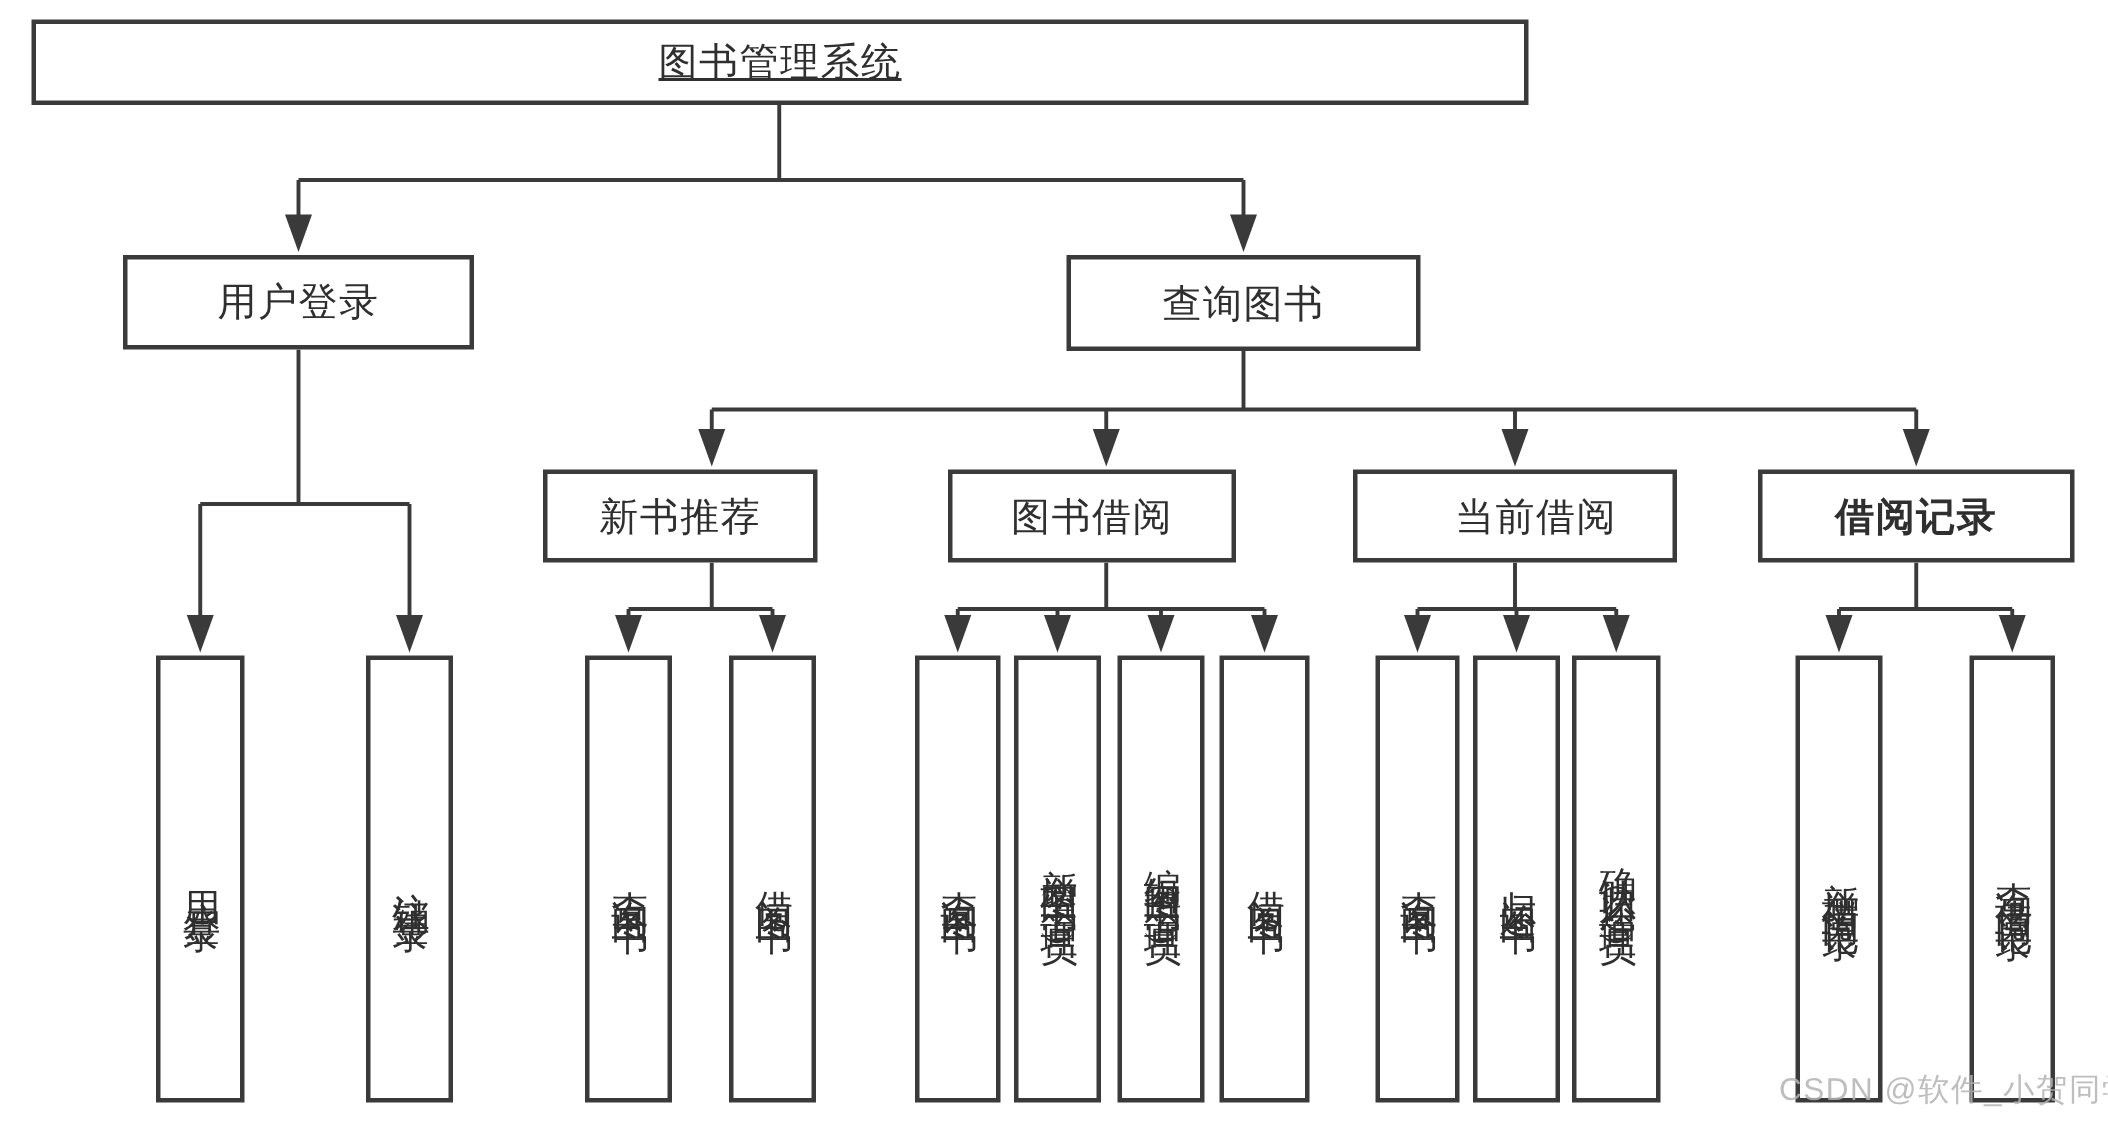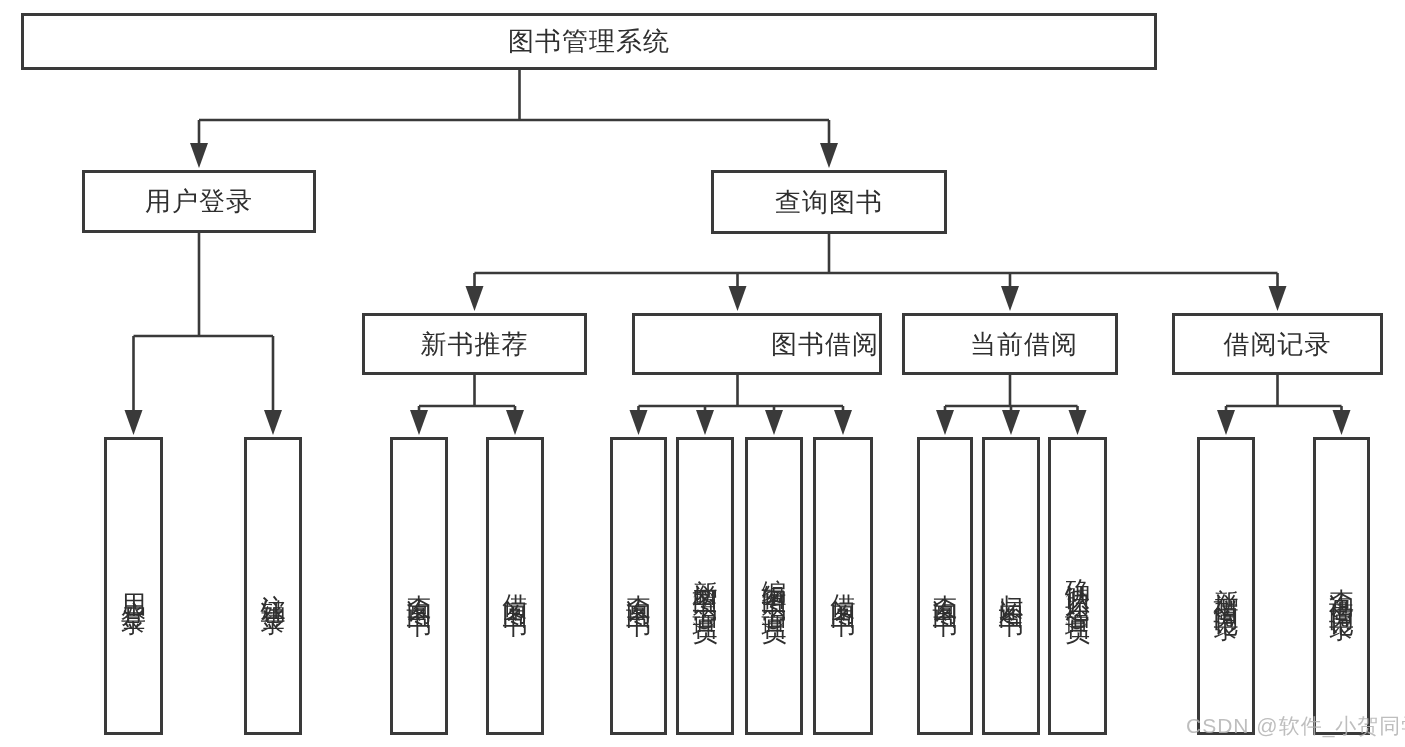--- a/index.html
+++ b/index.html
@@ -88,41 +88,41 @@
     <use href="#ah" x="774" y="435"></use>
     <use href="#ah" x="843" y="435"></use>
     <use href="#ah" x="945" y="435"></use>
     <use href="#ah" x="1011" y="435"></use>
     <use href="#ah" x="1077.5" y="435"></use>
     <use href="#ah" x="1226" y="435"></use>
     <use href="#ah" x="1341.5" y="435"></use>
   </g>
 </svg>
 
-<div class="node h" style="left:21px; top:13px; width:1136px; height:57px;">
+<div class="node h" style="left:21px; top:13px; width:998px; height:57px;text-decoration:underline;">
   <span class="lbl">图书管理系统</span>
 </div>
 
 <div class="node h" style="left:82px; top:170px; width:234px; height:63px;">
   <span class="lbl">用户登录</span>
 </div>
 <div class="node h" style="left:711px; top:170px; width:236px; height:64px;">
   <span class="lbl">查询图书</span>
 </div>
 
-<div class="node h" style="left:362px; top:313px; width:225px; height:62px;">
+<div class="node h" style="left:362px; top:313px; width:183px; height:62px;">
   <span class="lbl">新书推荐</span>
 </div>
-<div class="node h" style="left:632px; top:313px; width:250px; height:62px;justify-content:flex-end;">
+<div class="node h" style="left:632px; top:313px; width:192px; height:62px;">
   <span class="lbl">图书借阅</span>
 </div>
 <div class="node h" style="left:902px; top:313px; width:216px; height:62px;padding-left:28px;">
   <span class="lbl">当前借阅</span>
 </div>
-<div class="node h" style="left:1172px; top:313px; width:211px; height:62px;">
+<div class="node h" style="left:1172px; top:313px; width:211px; height:62px;font-weight:bold;">
   <span class="lbl">借阅记录</span>
 </div>
 
 <div class="node v" style="left:104px; top:437px; width:59px; height:298px;">
   <span class="lbl">用户登录</span>
 </div>
 <div class="node v" style="left:244px; top:437px; width:58px; height:298px;">
   <span class="lbl">注销登录</span>
 </div>
 

